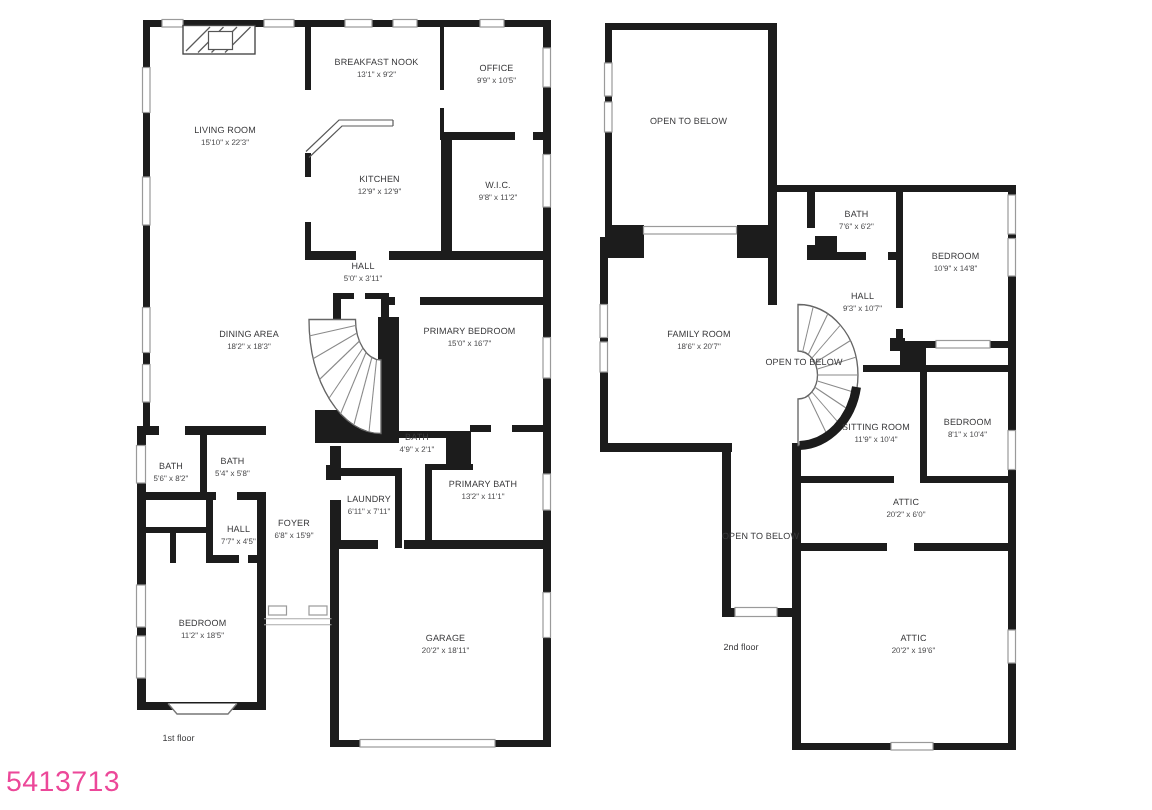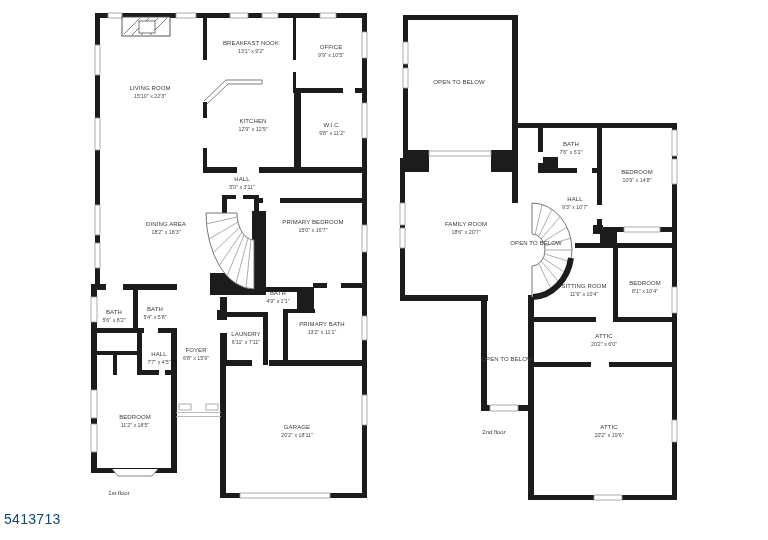--- a/index.html
+++ b/index.html
@@ -5,21 +5,21 @@
   html,body{margin:0;padding:0;background:#ffffff;}
   .plan{position:relative;width:768px;height:540px;background:#ffffff;overflow:hidden;
         font-family:"Liberation Sans",sans-serif;}
   .plan svg{position:absolute;left:0;top:0;}
   .lbl{position:absolute;transform:translate(-50%,-50%);text-align:center;
        color:#3a3a3c;white-space:nowrap;line-height:1.5;}
   .lbl .nm{display:block;font-size:6px;letter-spacing:.1px;}
   .lbl .dm{display:block;font-size:5.3px;color:#4a4a4c;}
   .lbl .dm:empty{display:none;}
   .floor-tag{position:absolute;transform:translate(-50%,-50%);font-size:6px;color:#3a3a3c;}
-  .mls{position:absolute;left:4px;top:511px;font-size:14px;color:#0c4a6e;letter-spacing:.3px;}
+  .mls{position:absolute;left:4px;top:511px;font-size:19px;color:#ec4899;letter-spacing:.3px;}
   .wall{fill:#1c1c1c;}
   .win{fill:#ffffff;stroke:#9a9a9a;stroke-width:0.8;}
   .thin{stroke:#5a5a5a;stroke-width:0.8;fill:none;}
   .tread{stroke:#8a8a8a;stroke-width:0.7;}
   .fan{fill:#ffffff;stroke:#666;stroke-width:0.9;}
 </style>
 </head>
 <body>
 
 <div class="plan">

